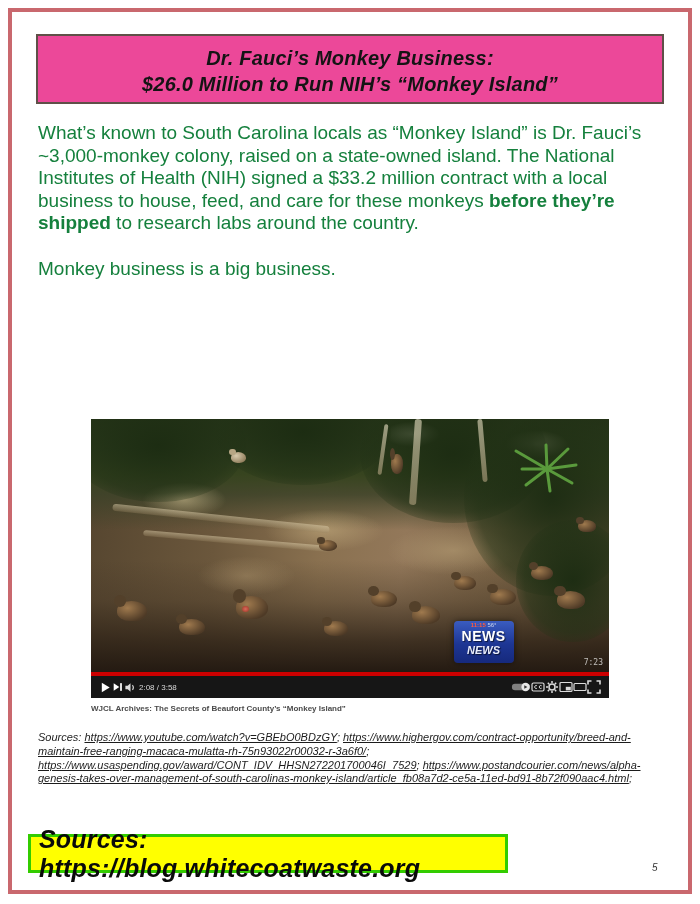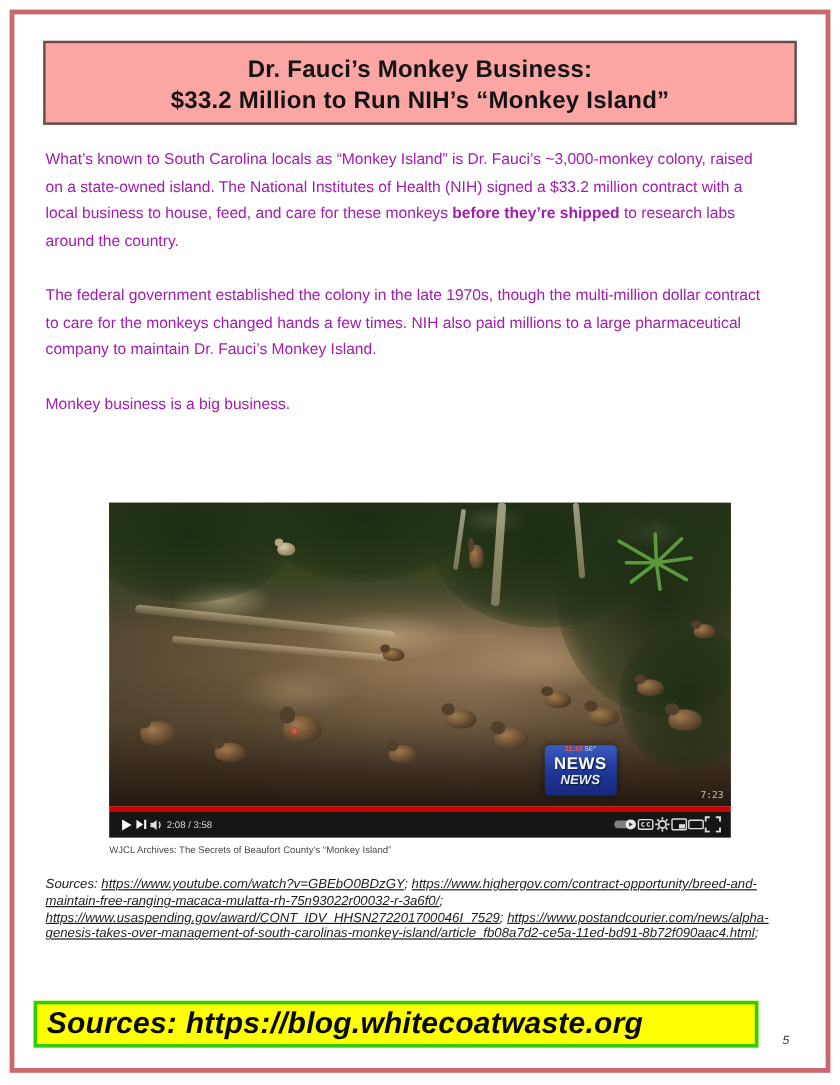--- a/index.html
+++ b/index.html
@@ -15,38 +15,39 @@
   .page-border {
     position: absolute;
     left: 8px; top: 8px; right: 8px; bottom: 10px;
     border: 4px solid #c9686e;
     pointer-events: none;
   }
   
   .header-box {
     position: absolute;
     left: 36px; top: 34px; width: 628px; height: 70px;
-    background: #fca5a5;
+    background: #ec4899;
     border: 2px solid #5f5048;
     text-align: center;
     padding-top: 9px;
+    font-style: italic;
   }
   .header-box .title-line {
     font-size: 20px;
     font-weight: bold;
     color: #141414;
     line-height: 26px;
     letter-spacing: 0.2px;
   }
   
   .body-text {
     position: absolute;
     left: 38px; top: 122px; width: 604px;
-    font-size: 13px;
-    color: #a21caf;
+    font-size: 19px;
+    color: #15803d;
     line-height: 22.5px;
   }
   .body-text p { margin-bottom: 23px; }
   .bold-inline { font-weight: bold; }
   
   .video-wrap {
     position: absolute;
     left: 91px; top: 419px; width: 518px;
   }
   .video-frame {
@@ -154,35 +155,36 @@
     padding: 0 8px;
   }
   .ctrl-group { display: flex; align-items: center; }
   .ctrl-btn { display: inline-flex; align-items: center; cursor: pointer; }
   .time-display { font-size: 8px; color: #d8d8d8; margin-left: 2px; }
   
   .video-caption {
     padding-top: 6px;
     font-size: 8px;
     color: #4a4a4a;
+    font-weight: bold;
   }
   
   .sources {
     position: absolute;
     left: 38px; top: 731px; width: 632px;
     font-size: 11px;
     font-style: italic;
     color: #1c1c1c;
     line-height: 13.8px;
   }
   .src-link { text-decoration: underline; color: #1c1c1c; cursor: pointer; }
   
   .banner {
     position: absolute;
-    left: 28px; top: 834px; width: 604px; height: 39px;
+    left: 28px; top: 834px; width: 480px; height: 39px;
     background: #ffff00;
     border: 3px solid #33cc00;
     display: flex;
     align-items: center;
     padding-left: 8px;
   }
   .banner-text {
     font-size: 25px;
     font-weight: bold;
     font-style: italic;
@@ -199,26 +201,25 @@
   svg.icon { display: block; }
 </style>
 </head>
 <body>
 
 <div class="page">
   <div class="page-border"></div>
 
   <div class="header-box">
     <div class="title-line">Dr. Fauci’s Monkey Business:</div>
-    <div class="title-line">$33.2 Million to Run NIH’s “Monkey Island”</div>
+    <div class="title-line">$26.0 Million to Run NIH’s “Monkey Island”</div>
   </div>
 
   <div class="body-text">
     <p><span>What’s known to South Carolina locals as “Monkey Island” is Dr. Fauci’s ~3,000-monkey colony, raised on a state-owned island. The National Institutes of Health (NIH) signed a $33.2 million contract with a local business to house, feed, and care for these monkeys </span><span class="bold-inline">before they’re shipped</span><span> to research labs around the country.</span></p>
-    <p>The federal government established the colony in the late 1970s, though the multi-million dollar contract to care for the monkeys changed hands a few times. NIH also paid millions to a large pharmaceutical company to maintain Dr. Fauci’s Monkey Island.</p>
     <p>Monkey business is a big business.</p>
   </div>
 
   <div class="video-wrap">
     <div class="video-frame">
       <div class="foliage f1"></div>
       <div class="foliage f2"></div>
       <div class="foliage f3"></div>
       <div class="foliage f4"></div>
       <div class="foliage f5"></div>

